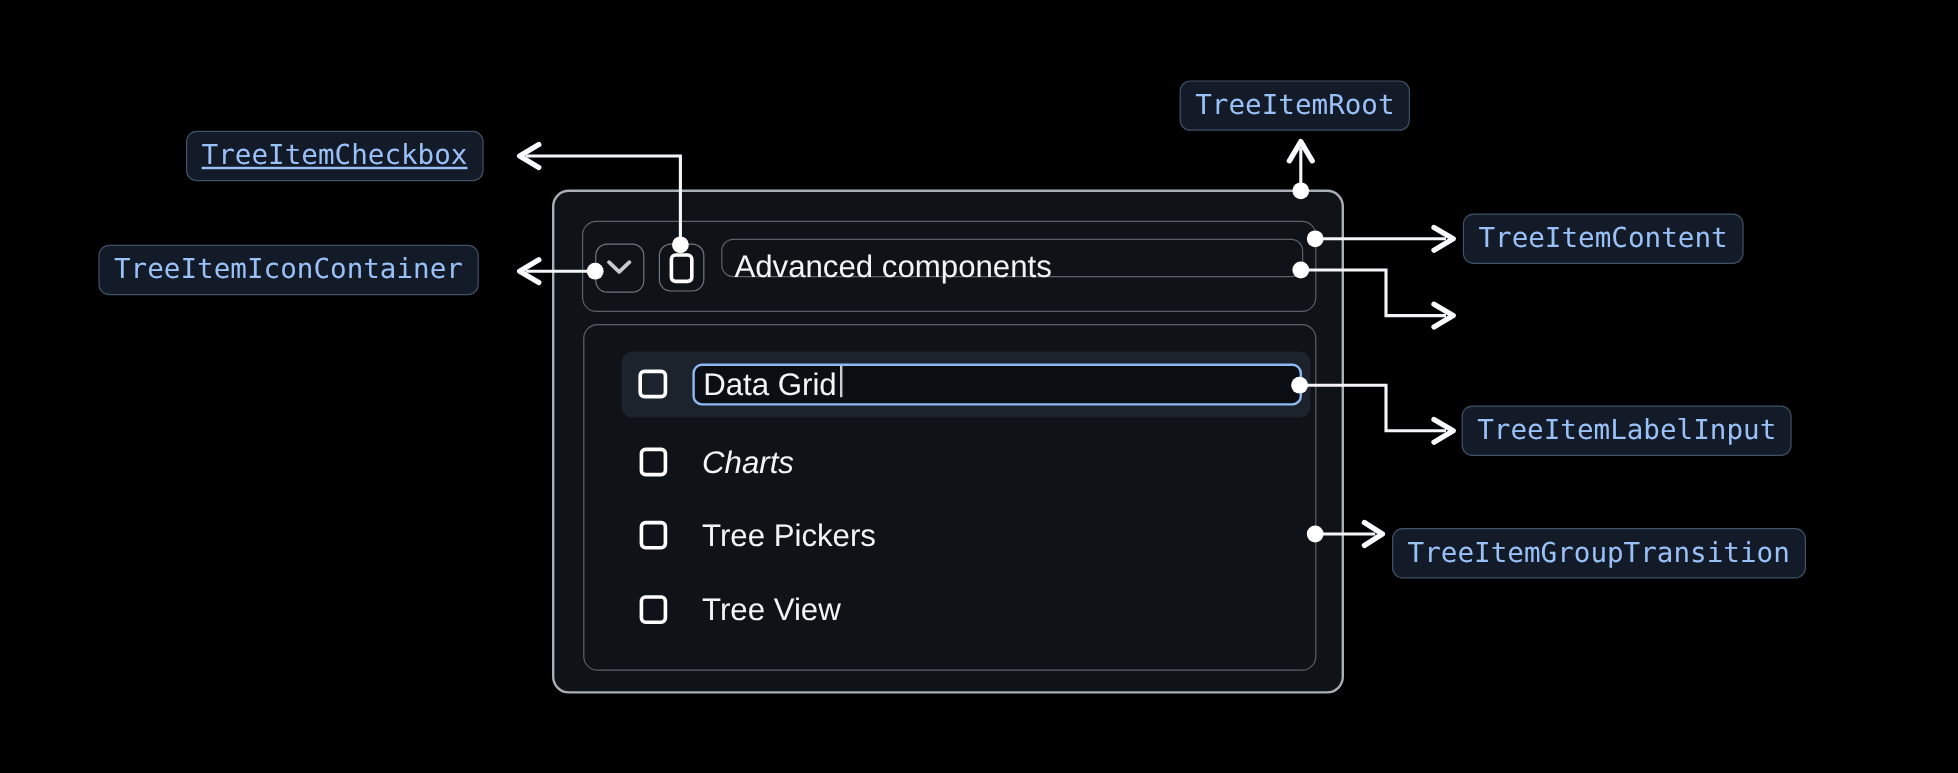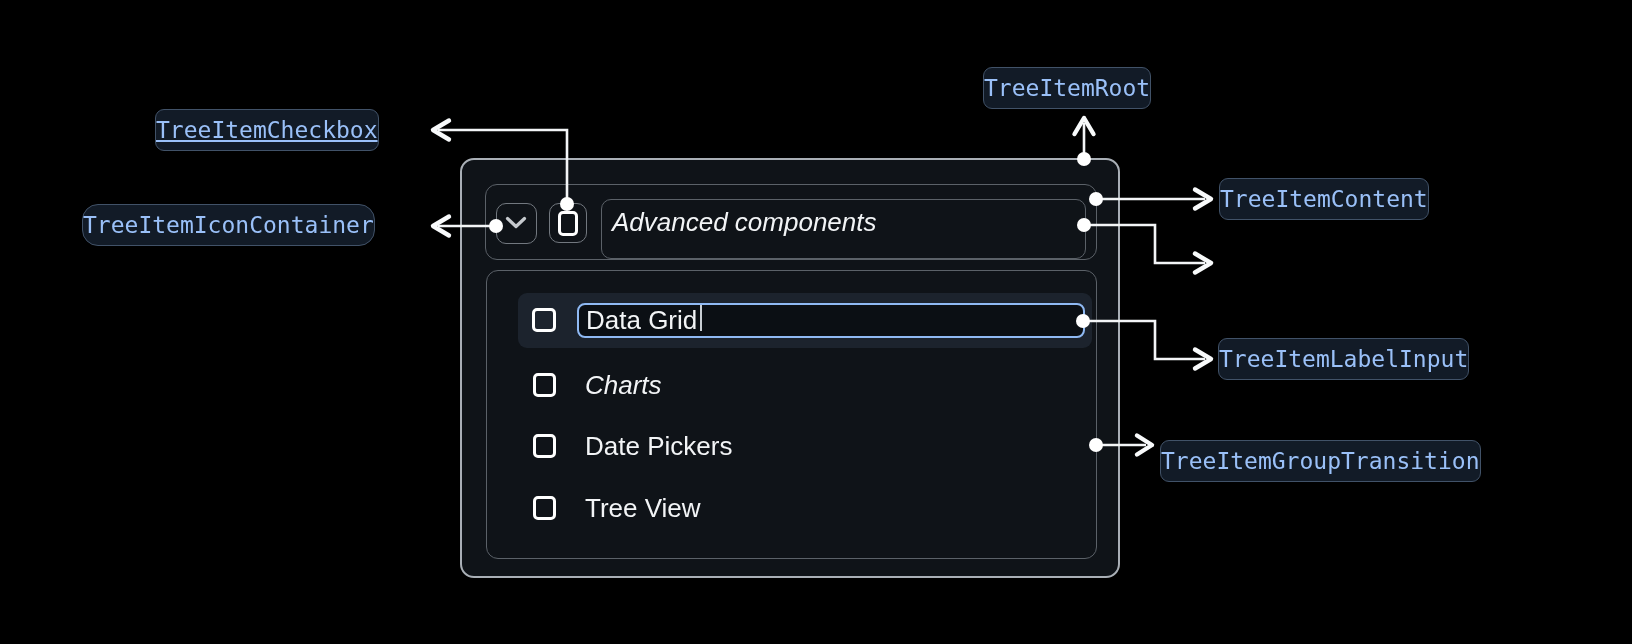--- a/index.html
+++ b/index.html
@@ -1,34 +1,34 @@
 <!DOCTYPE html>
 <html><head>
 <meta charset="utf-8">
 <style>
   html,body{margin:0;padding:0;background:#000;}
   .canvas{position:relative;width:1632px;height:644px;background:#000;overflow:hidden;
           font-family:"Liberation Sans", sans-serif;}
 
   
-  .badge{position:absolute;height:42px;line-height:40px;padding:0 0;box-sizing:border-box;
+  .badge{position:absolute;height:42px;line-height:40px;padding:0 12px;box-sizing:border-box;
          background:#121b27;border:1.5px solid #415268;border-radius:9px;
          color:#9ac0f8;font-family:"DejaVu Sans Mono", monospace;font-size:23px;white-space:nowrap;}
 
   
   .root-panel{position:absolute;left:460px;top:158px;width:660px;height:420px;box-sizing:border-box;
               background:#0f1318;border:2px solid #a9afb6;border-radius:14px;}
   .content-row{position:absolute;left:485px;top:184px;width:612px;height:76px;box-sizing:border-box;
                border:1.5px solid #5b6168;border-radius:12px;background:#0f1318;}
   .sq-btn{position:absolute;box-sizing:border-box;border:1.6px solid #72787f;border-radius:10px;background:transparent;}
   .chevron-btn{left:496px;top:203px;width:41px;height:41px;}
   .checkbox-wrap{left:549px;top:203px;width:38px;height:40px;}
   .cb{position:absolute;box-sizing:border-box;border:3px solid #ffffff;border-radius:5px;background:transparent;}
-  .label-box{position:absolute;left:601px;top:199px;width:485px;height:60px;box-sizing:border-box;
-             border:1.5px solid #5b6168;border-radius:10px;font-style:italic;}
+  .label-box{position:absolute;left:601px;top:199px;width:485px;height:32px;box-sizing:border-box;
+             border:1.5px solid #5b6168;border-radius:10px;}
   .label-box span{display:block;line-height:45px;padding-left:10px;font-size:26px;color:#f2f4f6;}
   .group-box{position:absolute;left:486px;top:270px;width:611px;height:289px;box-sizing:border-box;
              border:1.5px solid #5b6168;border-radius:12px;background:#0f1318;}
   .row-highlight{position:absolute;left:518px;top:293px;width:574px;height:55px;
                  background:#1c232d;border-radius:9px;}
   .edit-input{position:absolute;left:577px;top:303px;width:508px;height:35px;box-sizing:border-box;
               background:#0b0f14;border:2px solid #8fb9f3;border-radius:8px;
               display:flex;align-items:flex-start;padding-left:7px;}
   .edit-input .txt{font-size:26px;color:#f2f4f6;line-height:31px;white-space:pre;}
   .caret{display:inline-block;width:2px;height:26px;background:#c9ced4;margin-left:3px;}
@@ -68,27 +68,27 @@
   <div class="cb" style="left:532px;top:308px;width:24px;height:24px;"></div>
   <div class="edit-input" role="textbox">
     <span class="txt">Data Grid</span>
     <span class="caret"></span>
   </div>
 
   <div class="cb" style="left:533px;top:373px;width:23px;height:24px;"></div>
   <div class="row-label" style="left:585px;top:372px;font-style:italic;">Charts</div>
 
   <div class="cb" style="left:533px;top:434px;width:23px;height:24px;"></div>
-  <div class="row-label" style="left:585px;top:433px;">Date Pickers</div>
+  <div class="row-label" style="left:585px;top:433px;">Tree Pickers</div>
 
   <div class="cb" style="left:533px;top:496px;width:23px;height:24px;"></div>
   <div class="row-label" style="left:585px;top:495px;">Tree View</div>
 
   <div class="badge" style="left:155px;top:109px;text-decoration:underline;">TreeItemCheckbox</div>
-  <div class="badge" style="left:82px;top:204px;border-radius:16px;">TreeItemIconContainer</div>
+  <div class="badge" style="left:82px;top:204px;">TreeItemIconContainer</div>
   <div class="badge" style="left:983px;top:67px;">TreeItemRoot</div>
   <div class="badge" style="left:1219px;top:178px;">TreeItemContent</div>
   <div class="badge" style="left:1218px;top:338px;">TreeItemLabelInput</div>
   <div class="badge" style="left:1160px;top:424px;margin-top:16px;">TreeItemGroupTransition</div>
 
   <svg class="arrows" width="1632" height="644" viewBox="0 0 1632 644">
 
     <g>
       <path class="arrow-line" d="M567,204 L567,130 L438,130"></path>
       <path class="arrow-head" d="M449,120.5 L433,130 L449,139.5"></path>

